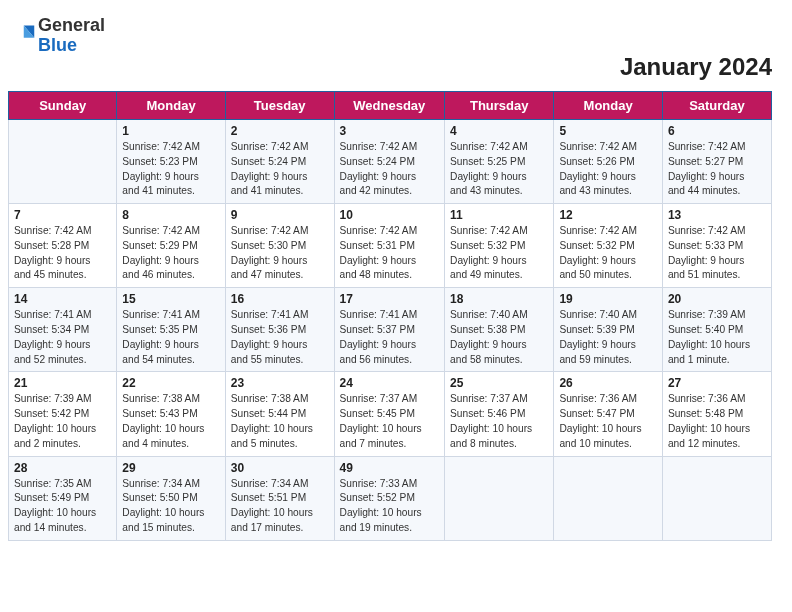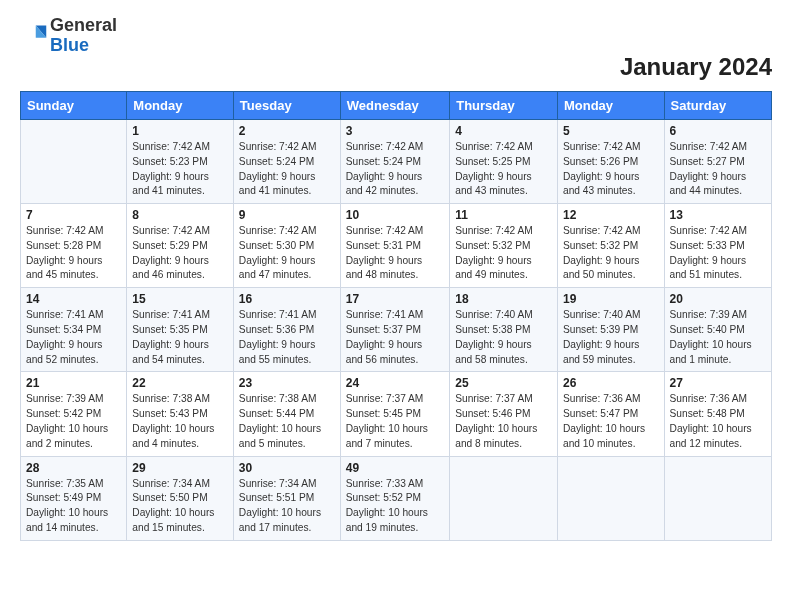--- a/index.html
+++ b/index.html
@@ -6,21 +6,21 @@
     body {
       font-family: Arial, sans-serif;
       background: #fff;
       width: 792px;
       height: 612px;
       overflow: hidden;
     }
     .page {
       width: 792px;
       min-height: 612px;
-      padding: 16px 20px 12px 20px;
+      padding: 16px 20px 12px 8px;
       background: #fff;
     }
     .header {
       display: flex;
       justify-content: space-between;
       align-items: flex-start;
       margin-bottom: 10px;
     }
     .logo {
       display: flex;
@@ -51,23 +51,23 @@
       font-size: 16px;
       font-weight: normal;
       color: #444;
     }
     table {
       width: 100%;
       border-collapse: collapse;
       font-size: 11px;
     }
     thead tr th {
-      background: #3b82f6;
+      background: #be185d;
       color: #fff;
-      text-align: left;
+      text-align: center;
       padding: 6px 6px;
       font-size: 13px;
       font-weight: bold;
       border: 1px solid #2060a0;
     }
     tbody tr td {
       border: 1px solid #d0d8e4;
       vertical-align: top;
       padding: 4px 5px;
       min-height: 80px;

